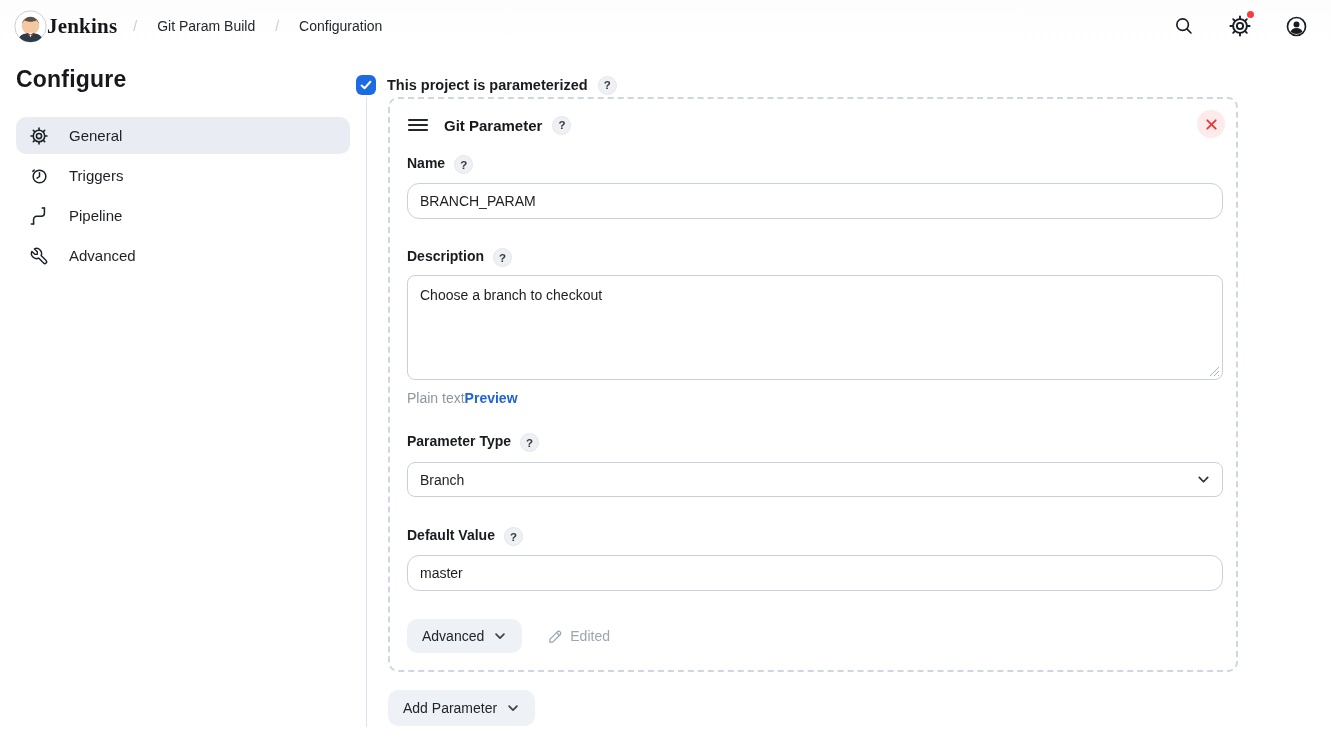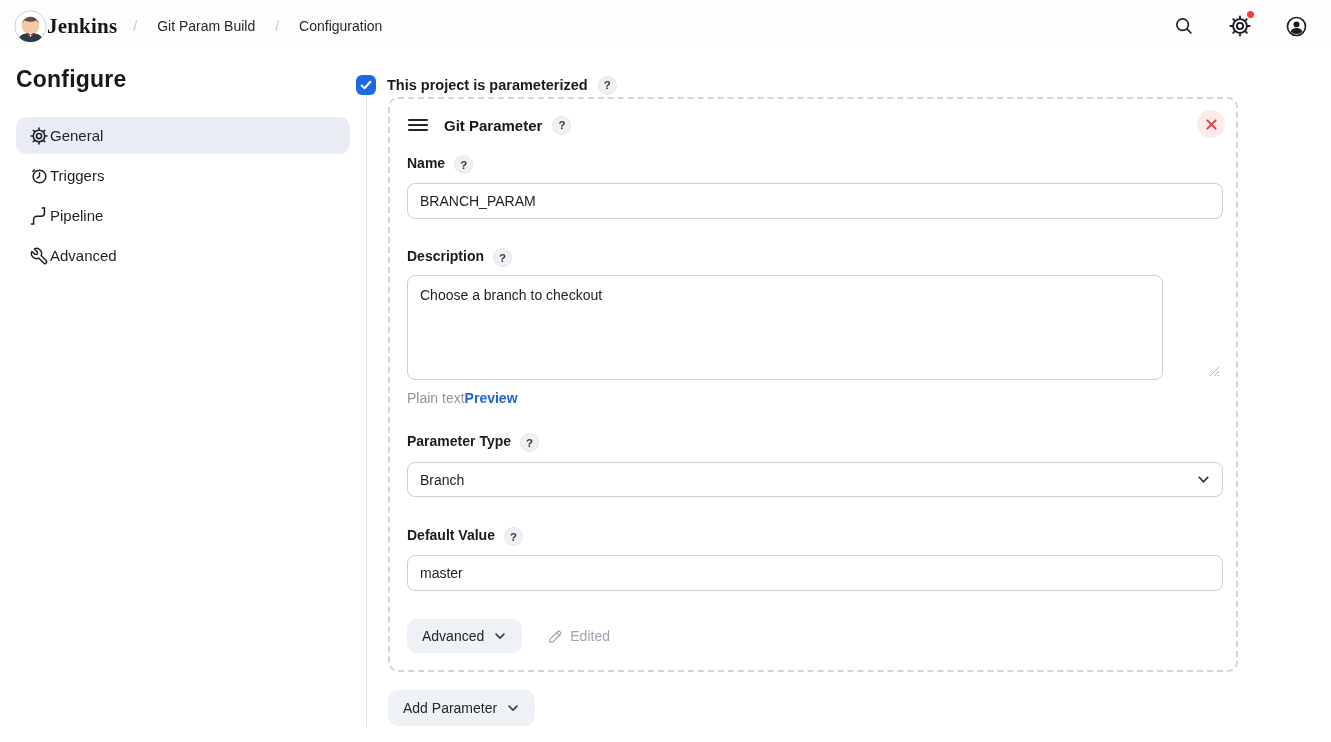--- a/index.html
+++ b/index.html
@@ -15,21 +15,21 @@
   .crumb-sep { color:#c7ccd2; font-size:14px; }
   .crumb { color:#24282e; font-weight:500; cursor:pointer; padding:4px 6px; border-radius:6px; }
   .header-actions { margin-left:auto; display:flex; align-items:center; gap:22px; padding-right:18px; }
   .hbtn { position:relative; width:34px; height:34px; display:flex; align-items:center; justify-content:center; border:none; background:transparent; border-radius:8px; cursor:pointer; color:#181c22; }
   .notif-dot { position:absolute; top:2px; right:3px; width:7px; height:7px; border-radius:50%; background:#fb3b3b; }
 
   
   .sidebar { position:absolute; top:52px; left:0; width:366px; padding:14px 16px 0 16px; }
   .sidebar-title { font-size:23px; font-weight:700; color:#16181c; letter-spacing:.2px; }
   .side-nav { margin-top:24px; display:flex; flex-direction:column; gap:3px; }
-  .side-item { display:flex; align-items:center; gap:1px; height:37px; padding:0 13px; border-radius:10px; font-size:15px; font-weight:500; color:#1d2127; cursor:pointer; }
+  .side-item { display:flex; align-items:center; gap:20px; height:37px; padding:0 13px; border-radius:10px; font-size:15px; font-weight:500; color:#1d2127; cursor:pointer; }
   .side-item.active { background:#e9edf3; }
   .side-item .sicon { display:flex; color:#1b1f27; }
 
   .divider { position:absolute; left:366px; top:97px; width:1px; height:630px; background:#dde3ea; }
 
   
   .param-check-row { position:absolute; left:356px; top:75px; display:flex; align-items:center; }
   .checkbox { width:20px; height:20px; border-radius:6px; background:#1d6be2; display:flex; align-items:center; justify-content:center; cursor:pointer; flex:0 0 auto; }
   .param-check-row label { margin-left:11px; font-size:14.5px; font-weight:600; color:#181b20; cursor:pointer; }
   .help-badge { width:19px; height:19px; border-radius:50%; background:#eef0f3; border:1px solid #e4e7ea; color:#33383f; font-size:11.5px; font-weight:700; display:inline-flex; align-items:center; justify-content:center; cursor:pointer; margin-left:10px; flex:0 0 auto; }
@@ -41,39 +41,39 @@
   .card-title { margin-left:15px; font-size:15px; font-weight:700; color:#16181c; }
   .card-head .help-badge { margin-left:10px; }
   .close-btn { position:absolute; top:11px; right:11px; width:28px; height:28px; border-radius:50%; border:none; background:#fdeaea; display:flex; align-items:center; justify-content:center; cursor:pointer; }
 
   .field-label-row { display:flex; }
   .field-label { font-size:14px; font-weight:600; color:#181b20; }
   .field-label-row .help-badge { margin-left:9px; }
 
   .text-input { width:816px; height:36px; border:1px solid #c8d1da; border-radius:8px; padding:0 12px; font-size:14px; color:#1c1e23; font-family:inherit; background:#fff; outline:none; display:block; }
   .ta-wrap { position:relative; width:816px; }
-  textarea.text-area { width:756px; height:105px; border:1px solid #c8d1da; border-radius:8px; padding:9px 12px; font-size:14px; color:#1c1e23; font-family:inherit; background:#fff; resize:none; outline:none; display:block; line-height:1.45; }
+  textarea.text-area { width:816px; height:105px; border:1px solid #c8d1da; border-radius:8px; padding:9px 12px; font-size:14px; color:#1c1e23; font-family:inherit; background:#fff; resize:none; outline:none; display:block; line-height:1.45; }
   .resize-handle { position:absolute; right:3px; bottom:3px; cursor:ns-resize; display:flex; }
 
   .mode-row { display:flex; align-items:center; margin-top:10px; font-size:14px; }
   .mode-static { color:#8d959d; }
   .preview-link { color:#1f63d6; font-weight:600; cursor:pointer; text-decoration:none; }
 
   .select-wrap { position:relative; width:816px; }
   select.select-input { appearance:none; -webkit-appearance:none; width:816px; height:35px; border:1px solid #c8d1da; border-radius:8px; padding:0 34px 0 12px; font-size:14px; color:#1c1e23; font-family:inherit; background:#fff; outline:none; cursor:pointer; }
   .select-chevron { position:absolute; right:12px; top:10px; pointer-events:none; color:#2a2f36; display:flex; }
 
   .adv-row { display:flex; align-items:center; margin-top:28px; }
   .btn { display:inline-flex; align-items:center; gap:9px; height:34px; padding:0 15px; background:#eef1f5; border:none; border-radius:10px; font-size:14px; font-weight:500; color:#20262c; font-family:inherit; cursor:pointer; }
   .edited-flag { display:flex; align-items:center; gap:6px; margin-left:25px; color:#9aa6b2; font-size:14px; }
 
   .add-param-btn { position:absolute; left:388px; top:690px; height:36px; }
 
   .mt17 { margin-top:17px; } .mt29 { margin-top:29px; } .mt27 { margin-top:27px; } .mt30 { margin-top:30px; }
-  .mt8 { margin-top:8px; } .mt9 { margin-top:9px; } .mt10 { margin-top:10px; }
+  .mt8 { margin-top:8px; } .mt9 { margin-top:9px;border-radius:12px; } .mt10 { margin-top:10px; }
 </style>
 </head>
 <body>
 
 <div class="page">
 
   <div class="header">
     <div class="brand">
       <span style="display:flex;">
         <svg width="33" height="33" viewBox="0 0 32 32">

